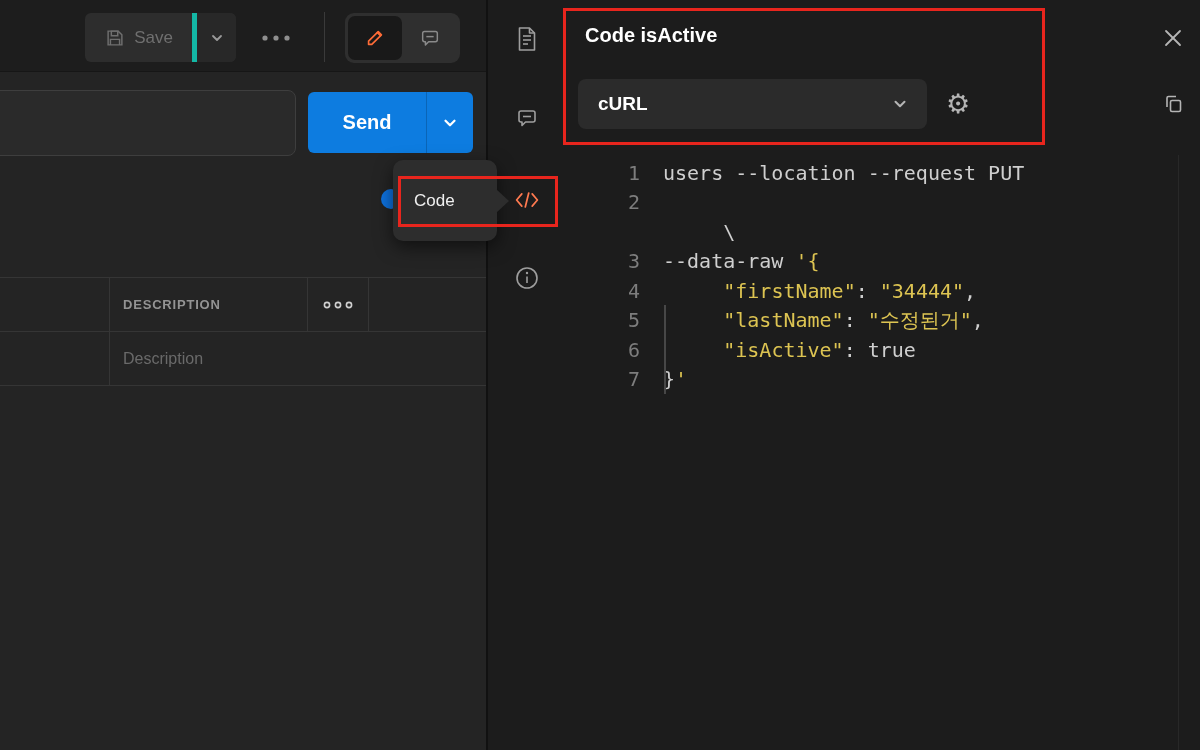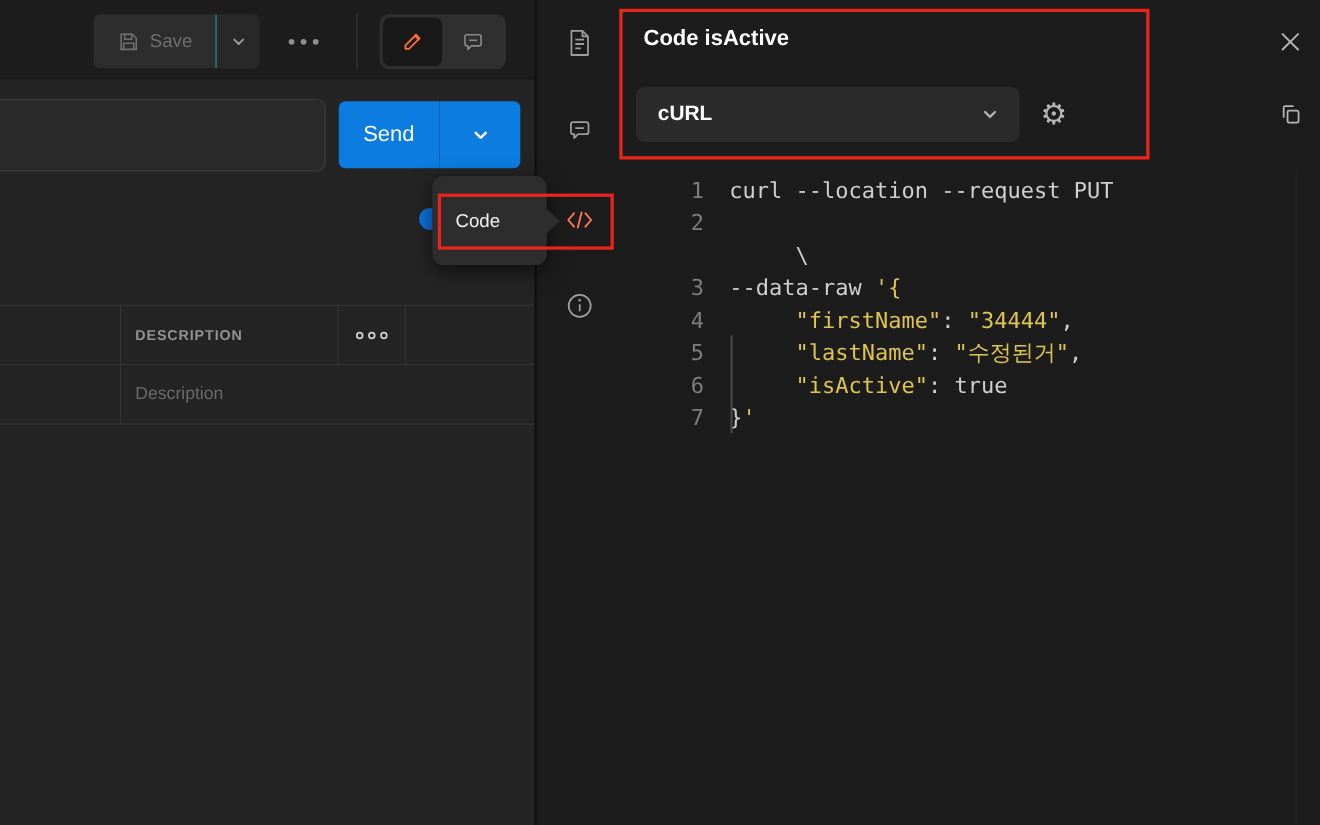--- a/index.html
+++ b/index.html
@@ -10,35 +10,35 @@
     font-family:"Liberation Sans", sans-serif;
     -webkit-font-smoothing:antialiased;
   }
   .abs { position:absolute; }
 
   
   .left-section { left:0; top:0; width:486px; height:750px; background:#242424; }
   .toolbar { left:0; top:0; width:486px; height:72px; background:#1d1d1d; border-bottom:1px solid #161616; }
 
   .save-group { left:85px; top:13px; width:151px; height:49px; border-radius:6px; background:#2d2d2d; display:flex; overflow:hidden; }
-  .save-main { width:112px; height:100%; display:flex; align-items:center; justify-content:center; gap:8px; color:#6f6f6f; font-size:17px; border-right:1px solid #14b8a6; cursor:default; }
+  .save-main { width:112px; height:100%; display:flex; align-items:center; justify-content:center; gap:8px; color:#6f6f6f; font-size:17px; border-right:5px solid #14b8a6; cursor:default; }
   .save-caret { flex:1; display:flex; align-items:center; justify-content:center; background:#282828; color:#9a9a9a; }
 
   .more-btn { left:250px; top:22px; width:52px; height:32px; display:flex; align-items:center; justify-content:center; color:#8f8f8f; }
   .toolbar-vdiv { left:324px; top:12px; width:1px; height:50px; background:#3a3a3a; }
 
   .mode-toggle { left:345px; top:13px; width:115px; height:50px; background:#2f2f2f; border-radius:9px; display:flex; align-items:center; padding:3px; }
   .mode-seg { height:44px; display:flex; align-items:center; justify-content:center; border-radius:7px; }
   .mode-seg.edit { width:54px; background:#191919; color:#ff6c37; }
   .mode-seg.comment { width:55px; color:#8a8a8a; }
 
   .url-input { left:-10px; top:90px; width:306px; height:66px; background:#2a2a2a; border:1px solid #3e3e3e; border-radius:8px; color:#ddd; font-size:16px; padding:0 16px; outline:none; }
 
   .send-btn { left:308px; top:92px; width:165px; height:61px; background:#0d7ce0; border:none; border-radius:6px; display:flex; cursor:pointer; padding:0; }
-  .send-label-zone { width:92px; height:100%; display:flex; align-items:center; justify-content:center; color:#fff; font-size:20px; font-weight:normal; border-right:1px solid rgba(0,0,0,0.18); }
+  .send-label-zone { width:119px; height:100%; display:flex; align-items:center; justify-content:center; color:#fff; font-size:20px; font-weight:bold; border-right:1px solid rgba(0,0,0,0.18); }
   .send-caret-zone { flex:1; display:flex; align-items:center; justify-content:center; color:#fff; }
 
   .blue-dot { left:381px; top:189px; width:20px; height:20px; border-radius:50%; background:#0e72df; z-index:1; }
 
   .code-tooltip { left:393px; top:160px; width:104px; height:81px; background:#2d2d2d; border-radius:10px; box-shadow:0 6px 18px rgba(0,0,0,0.55); z-index:2; display:flex; align-items:center; }
   .code-tooltip .tip-label { margin-left:21px; color:#f0f0f0; font-size:17px; }
   .tooltip-arrow { position:absolute; right:-12px; top:50%; margin-top:-12px; width:0; height:0; border-top:12px solid transparent; border-bottom:12px solid transparent; border-left:13px solid #2d2d2d; }
 
   
   .hline { height:1px; background:#353535; }
@@ -226,21 +226,21 @@
 <div class="abs copy-btn">
   <svg width="24" height="24" viewBox="0 0 24 24" fill="none" stroke="currentColor" stroke-width="1.6" stroke-linejoin="round">
     <path d="M6 15V6a1.5 1.5 0 0 1 1.5-1.5H15"></path>
     <rect x="9.5" y="8.5" width="10" height="11" rx="1.5"></rect>
   </svg>
 </div>
 
 <div class="abs code-area" id="code-lines">
     <div class="code-row">
       <span class="ln">1</span>
-      <span class="ct"><span class="seg-def">curl --location --request PUT</span></span>
+      <span class="ct"><span class="seg-def">users --location --request PUT</span></span>
     </div>
     <div class="code-row">
       <span class="ln">2</span>
     </div>
     <div class="code-row">
       <span class="ln"></span>
       <span class="ct"><span class="seg-def">     \</span></span>
     </div>
     <div class="code-row">
       <span class="ln">3</span>

